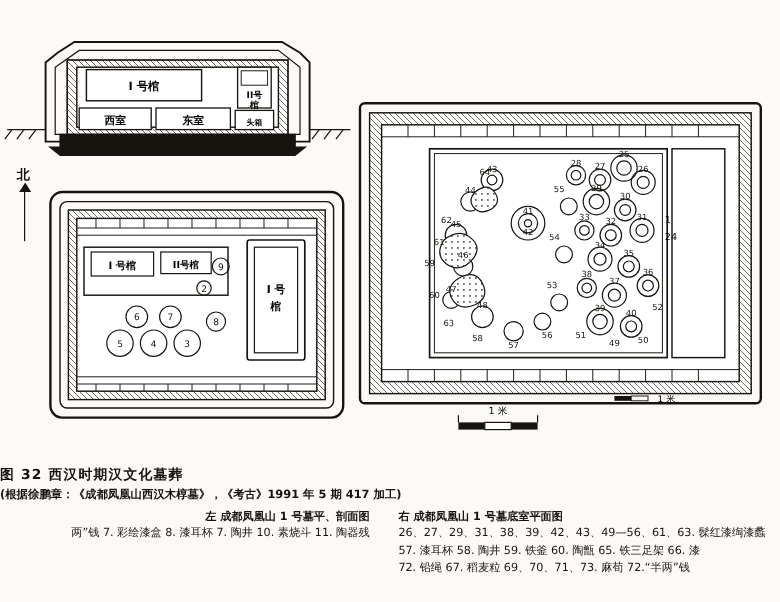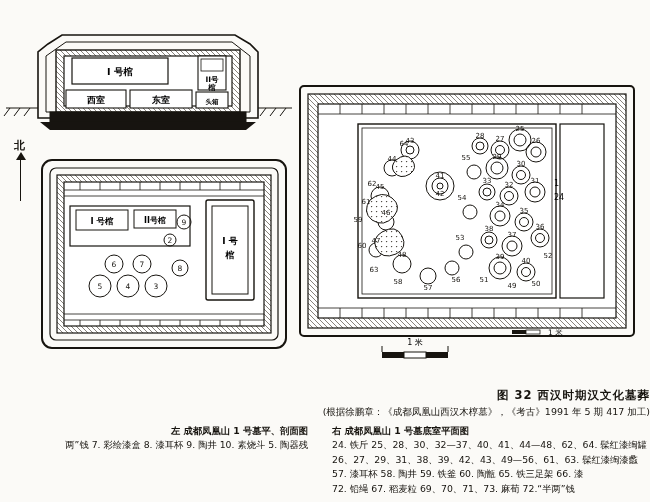--- a/index.html
+++ b/index.html
@@ -5,23 +5,23 @@
   html,body{margin:0;padding:0;}
   body{
     width:650px;height:502px;
     background:#fbfaf7;
     font-family:"DejaVu Sans","Liberation Sans",sans-serif;
     color:#17140f;
     overflow:hidden;
     position:relative;
   }
   .fig{position:absolute;left:0;top:0;width:650px;height:392px;}
-  .cap{position:absolute;left:0;width:650px;text-align:right;}
+  .cap{position:absolute;left:0;width:650px;text-align:left;}
   .cap-title{top:388px;font-size:11.5px;font-weight:bold;letter-spacing:1px;}
-  .cap-sub{top:406px;font-size:9.5px;}
+  .cap-sub{top:406px;font-size:9.5px;font-weight:bold;}
   .legend{position:absolute;left:8px;top:424px;width:634px;font-size:9.3px;line-height:14.4px;}
   .legend .col{position:absolute;top:0;}
   .legend .colL{left:0;width:300px;text-align:right;}
   .legend .colR{left:324px;width:316px;}
   .lab{font-weight:bold;}
   .lg-line{white-space:normal;}
   .north{position:absolute;left:14px;top:138px;font-size:11px;font-weight:bold;}
   .northline{position:absolute;left:20px;top:155px;width:1px;height:46px;background:#17140f;}
   .northarrow{position:absolute;left:16px;top:152px;width:0;height:0;border-left:5px solid transparent;border-right:5px solid transparent;border-bottom:8px solid #17140f;}
   svg{display:block;}
@@ -311,22 +311,21 @@
     </g>
   </svg>
 </div>
 
 <div class="cap cap-title">图 32    西汉时期汉文化墓葬</div>
 <div class="cap cap-sub">(根据徐鹏章：《成都凤凰山西汉木椁墓》，《考古》1991 年 5 期 417 加工)</div>
 
 <div class="legend">
   <div class="col colL">
     <div class="lab">左  成都凤凰山 1 号墓平、剖面图</div>
-    <div class="lg-line">两”钱    7. 彩绘漆盒    8. 漆耳杯    9. 陶井    10. 素烧斗    5. 陶器残</div>
+    <div class="lg-line">两”钱    7. 彩绘漆盒    8. 漆耳杯    7. 陶井    10. 素烧斗    11. 陶器残</div>
   </div>
   <div class="col colR">
     <div class="lab">右  成都凤凰山 1 号墓底室平面图</div>
-    <div class="lg-line">24. 铁斤    25、28、30、32—37、40、41、44—48、62、64. 髹红漆绹罐</div>
     <div class="lg-line">26、27、29、31、38、39、42、43、49—56、61、63. 髹红漆绹漆蠡</div>
     <div class="lg-line">57. 漆耳杯    58. 陶井    59. 铁釜    60. 陶甑    65. 铁三足架    66. 漆</div>
     <div class="lg-line">72. 铅绳    67. 稻麦粒    69、70、71、73. 麻荀    72.“半两”钱</div>
   </div>
 </div>
 
 </body></html>

